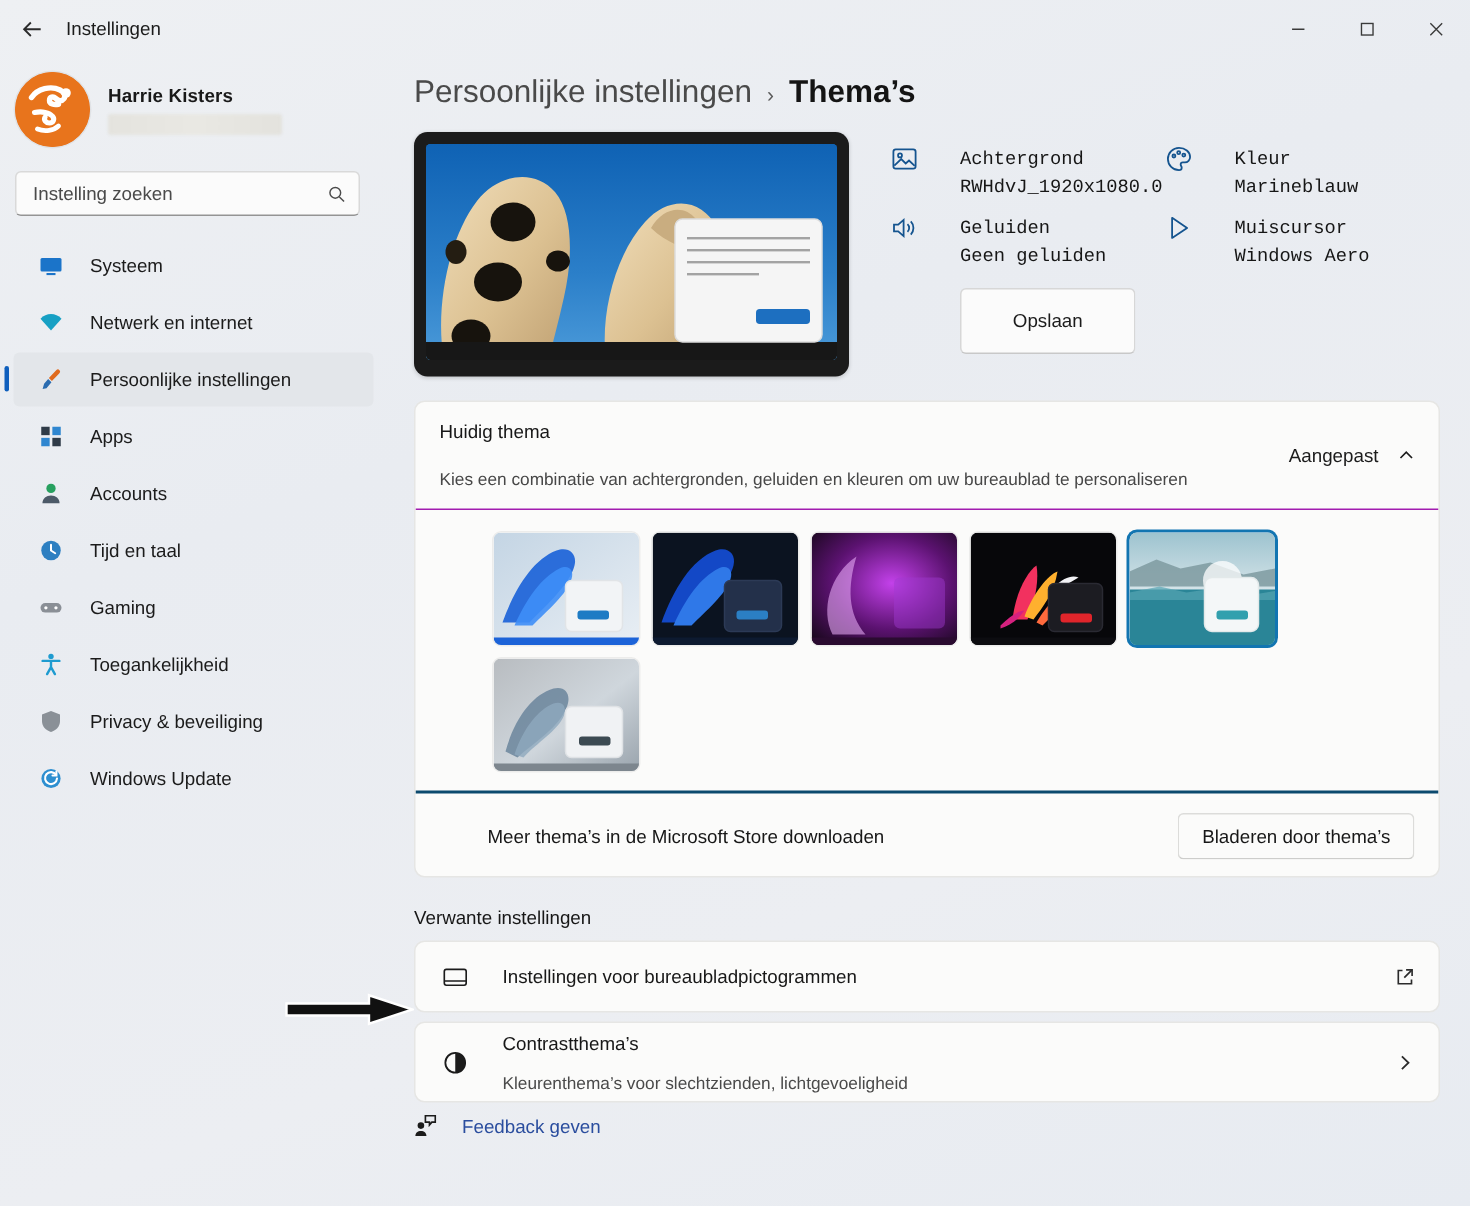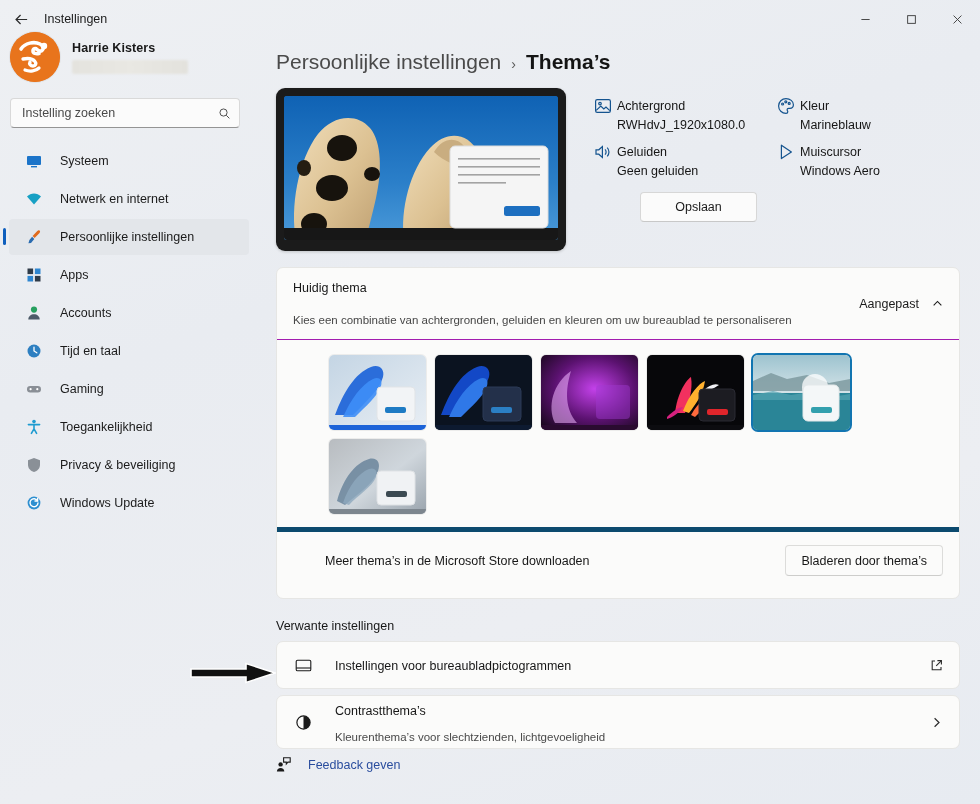--- a/index.html
+++ b/index.html
@@ -33,21 +33,21 @@
     position: absolute; right: 0; top: 0; height: 38px; display: flex;
   }
   .wc {
     width: 46px; height: 38px; display: flex; align-items: center; justify-content: center;
     color: #3a3a3a;
   }
   .wc svg { width: 11px; height: 11px; }
 
   
   .sidebar {
-    position: absolute; top: 22px; left: 0; width: 258px; height: 766px;
+    position: absolute; top: 38px; left: 0; width: 258px; height: 766px;
   }
   .acct {
     display: flex; align-items: center; padding: 8px 0 0 10px; height: 62px;
   }
   .avatar {
     width: 50px; height: 50px; border-radius: 50%;
     background: #e8741c; position: relative; overflow: hidden; flex: none;
     box-shadow: 0 0 0 1px rgba(0,0,0,.05);
   }
   .avatar svg { width: 50px; height: 50px; display: block; }
@@ -111,26 +111,26 @@
   .preview-inner svg { position: absolute; inset: 0; width: 100%; height: 100%; }
 
   .props {
     flex: 1; padding: 8px 0 0 28px;
     display: grid; grid-template-columns: 175px 175px; grid-auto-rows: 46px;
     column-gap: 8px;
   }
   .prop { display: flex; align-items: flex-start; }
   .prop-ico { width: 22px; flex: none; color: #15548f; display:flex; padding-top: 1px; }
   .prop-ico svg { width: 18px; height: 18px; }
-  .prop-txt { margin-left: 1px; }
+  .prop-txt { margin-left: 24px; font-family: Liberation Mono, monospace; }
   .prop-title { font-size: 12.5px; color: #161616; line-height: 17px; }
   .prop-value { font-size: 12.5px; color: #161616; line-height: 17px; }
 
   .savebtn {
-    margin: 4px 0 0 46px; width: 117px; height: 30px;
+    margin: 4px 0 0 46px; width: 117px; height: 44px;
     background: #fbfbfb; border: 1px solid #d7d7d7; border-bottom-color: #c8c8c8;
     border-radius: 4px; font-family: inherit; font-size: 12.5px; color: #1b1b1b;
   }
 
   
   .card {
     margin: 0 20px 0 18px; background: #fbfbfa;
     border: 1px solid #e6e6e4; border-radius: 7px; overflow: hidden;
   }
   #theme-card { margin-top: 16px; }
@@ -150,21 +150,21 @@
   }
   .thumb {
     width: 97px; height: 75px; border-radius: 5px; overflow: hidden; position: relative;
     flex: none; box-shadow: 0 0 0 1px rgba(0,0,0,.06);
   }
   .thumb.sel { box-shadow: 0 0 0 2px #1275b1; }
   .thumb svg { width: 100%; height: 100%; display: block; }
 
   .card-foot {
     display: flex; align-items: center; justify-content: space-between;
-    padding: 13px 16px 22px 48px; border-top: 5px solid #0c4a6e;
+    padding: 13px 16px 11px 48px; border-top: 2px solid #0c4a6e;
   }
   .foot-text { font-size: 12.5px; color: #171717; }
   .foot-btn {
     height: 31px; padding: 0 15px; background: #fbfbfa;
     border: 1px solid #dcdcda; border-bottom-color: #cdcdcb; border-radius: 4px;
     font-family: inherit; font-size: 12.5px; color: #171717;
   }
 
   .section-label {
     margin: 20px 0 8px 18px; font-size: 12.5px; color: #171717;

